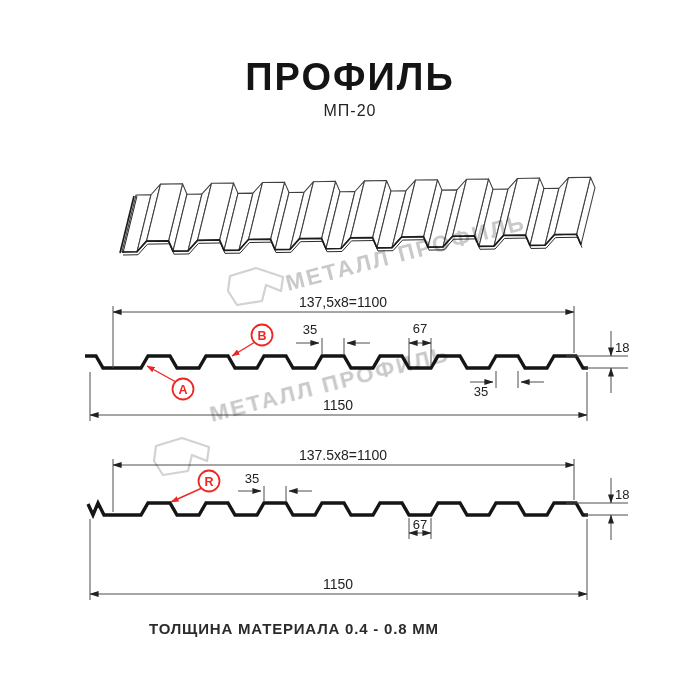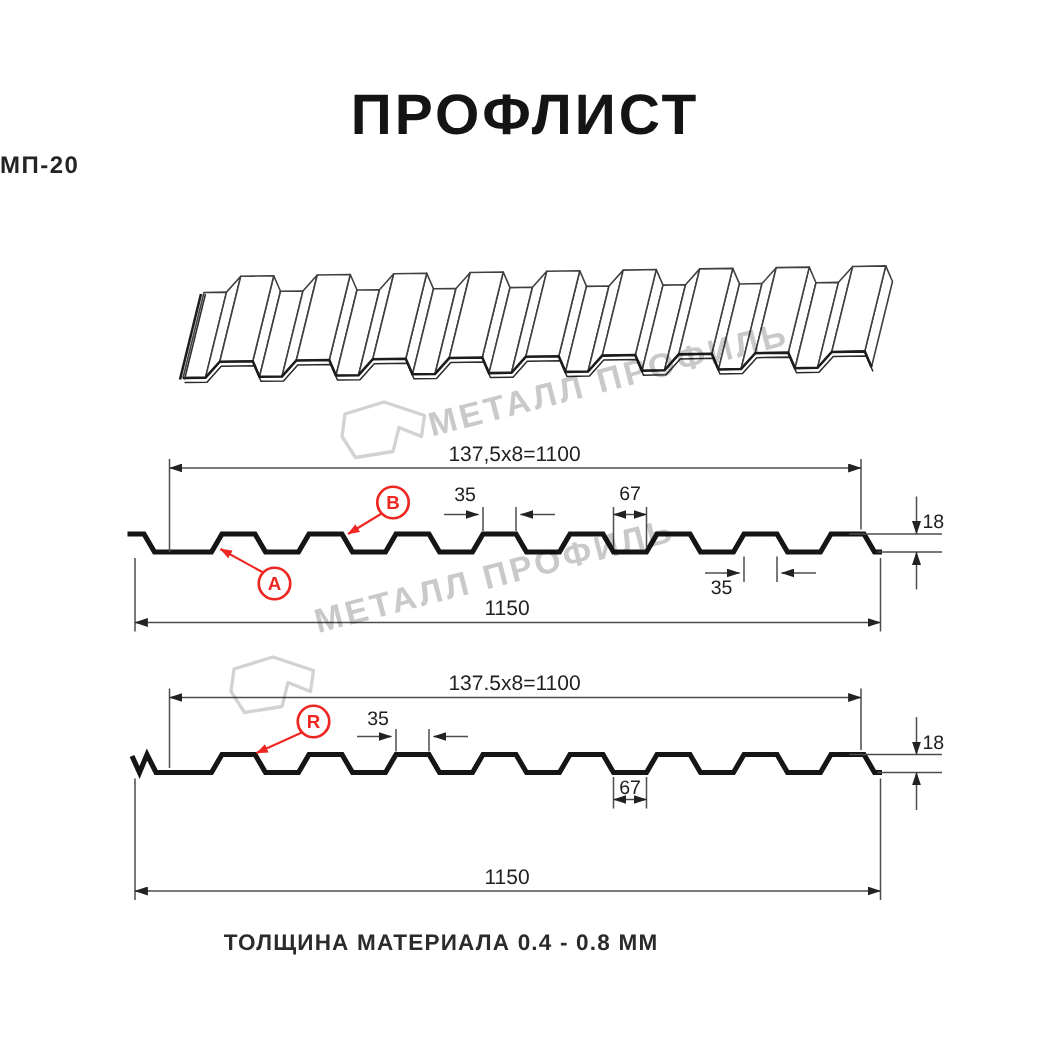--- a/index.html
+++ b/index.html
@@ -1,42 +1,42 @@
 <!DOCTYPE html>
 <html><head>
 <meta charset="utf-8">
 <style>
   html,body{margin:0;padding:0}
   body{width:700px;height:700px;background:#ffffff;position:relative;overflow:hidden;
        font-family:"Liberation Sans",sans-serif}
   .title{position:absolute;top:56px;left:0;width:700px;text-align:center;
          font-size:38px;font-weight:bold;letter-spacing:2px;color:#141414}
-  .subtitle{position:absolute;top:102px;left:0;width:700px;text-align:left;
-         font-size:16px;font-weight:bold;letter-spacing:1px;color:#242424}
+  .subtitle{position:absolute;top:102px;left:0;width:700px;text-align:center;
+         font-size:16px;font-weight:normal;letter-spacing:1px;color:#242424}
   .footer{position:absolute;top:620px;left:0;width:588px;text-align:center;
          font-size:15px;font-weight:bold;letter-spacing:.8px;color:#2b2b2b}
   svg.drawing{position:absolute;left:0;top:0}
   .prof{stroke:#151515;stroke-width:3.4;fill:none;stroke-linejoin:miter}
   .thin{stroke:#4d4d4d;stroke-width:1;fill:none}
   .dim{font-size:13px;fill:#222}
   .dimL{font-size:14px;fill:#222}
   .mid{text-anchor:middle}
   .redl{stroke:#ee2722;stroke-width:1.4;fill:none}
   .redc{stroke:#ee2722;stroke-width:1.8;fill:none}
   .redt{fill:#ee2722;font-size:12.5px;font-weight:bold;text-anchor:middle}
   .wmt{font-size:22.5px;font-weight:bold;letter-spacing:2.2px;fill:#c9c9c9}
   .wml{stroke:#d2d2d2;stroke-width:2.2;fill:none;stroke-linejoin:round}
   .face{fill:#ffffff;stroke:#3f3f3f;stroke-width:1.05;stroke-linejoin:round}
   .fedge{fill:none;stroke:#1c1c1c;stroke-width:1.7;stroke-linejoin:miter}
   .fedge2{fill:none;stroke:#2a2a2a;stroke-width:1;stroke-linejoin:miter}
 </style>
 </head>
 <body>
 
-<div class="title">ПРОФЛИСТ</div>
+<div class="title">ПРОФИЛЬ</div>
 <div class="subtitle">МП-20</div>
 <div class="footer">ТОЛЩИНА МАТЕРИАЛА 0.4 - 0.8 ММ</div>
 
 <svg class="drawing" width="700" height="700" viewBox="0 0 700 700">
   <defs>
     <marker id="ma" markerWidth="9" markerHeight="6" refX="8.6" refY="3" orient="auto-start-reverse" markerUnits="userSpaceOnUse">
       <path d="M0,0 L9,3 L0,6 Z" fill="#222"></path>
     </marker>
     <marker id="mr" markerWidth="8" markerHeight="6" refX="7.6" refY="3" orient="auto-start-reverse" markerUnits="userSpaceOnUse">
       <path d="M0,0 L8,3 L0,6 Z" fill="#ee2722"></path>

